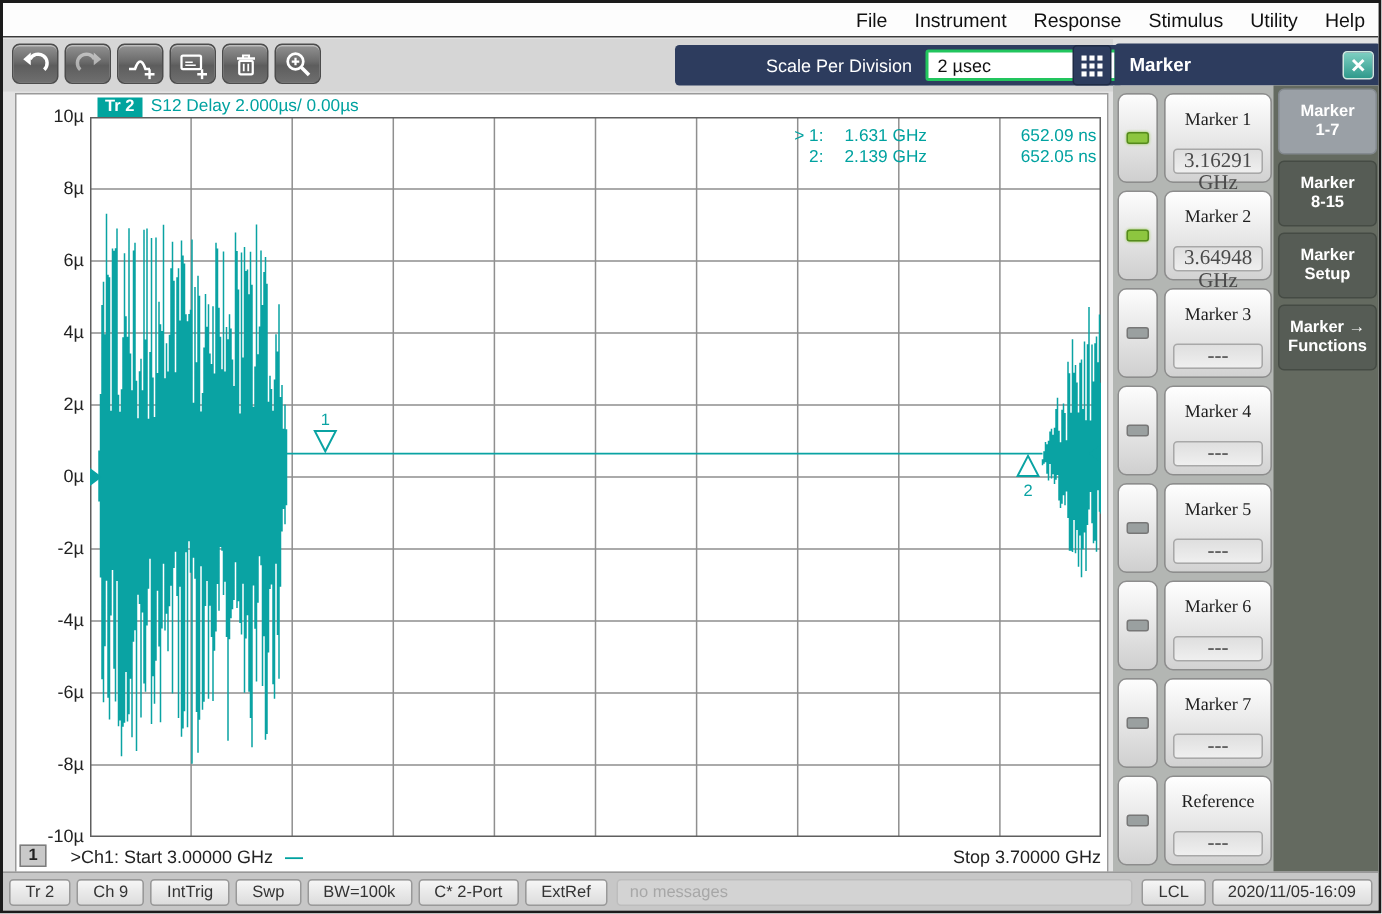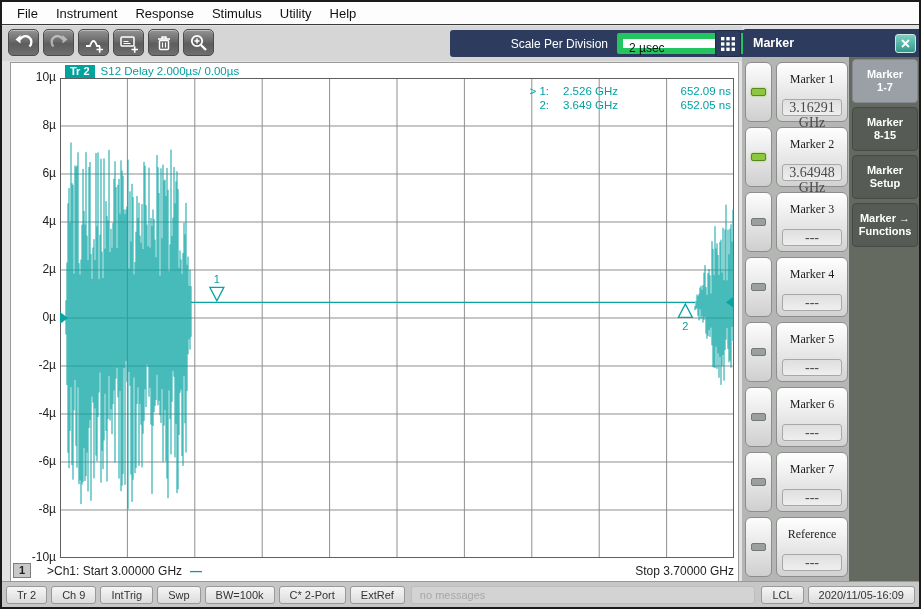--- a/index.html
+++ b/index.html
@@ -2,34 +2,34 @@
 <html><head>
 <meta charset="utf-8">
 <style>
   html,body{margin:0;padding:0;background:#fff;}
   *{box-sizing:border-box;}
   .app{position:relative;width:921px;height:609px;border:2px solid #1b1b1b;
        background:#e3e3e3;font-family:"Liberation Sans",sans-serif;overflow:hidden;}
 
   
   .menubar{position:absolute;left:0;top:0;width:100%;height:23px;background:#fdfdfd;
-           border-bottom:1px solid #3a3a3a;display:flex;align-items:center;padding-left:6px;}
+           border-bottom:1px solid #3a3a3a;display:flex;align-items:center;padding-left:6px;justify-content:flex-end;}
   .menu-item{font-size:13px;color:#111;padding:2px 9px;cursor:default;}
 
   
   .toolbar{position:absolute;left:0;top:24px;width:740px;height:35px;background:#d6d6d6;}
   .tb-buttons{position:absolute;left:6px;top:3px;display:flex;gap:4px;}
   .tb-btn{width:31px;height:27px;border-radius:5px;border:1px solid #4c4c4c;
           background:linear-gradient(#939393, #6a6a6a 45%, #5d5d5d 55%, #6f6f6f);
           box-shadow:inset 0 1px 0 rgba(255,255,255,.4);display:flex;align-items:center;justify-content:center;}
   .tb-btn.disabled svg{opacity:.5;}
   .scalebar{position:absolute;left:448px;top:4px;width:299px;height:27px;background:#2d3c5e;
             border-radius:3px;display:flex;align-items:center;}
   .scalelabel{flex:1;color:#fff;font-size:12px;text-align:right;padding-right:9px;}
-  .scaleinput{width:128px;height:21px;background:#fff;border:6px solid #22c55e;border-radius:2px;
+  .scaleinput{width:128px;height:21px;background:#fff;border:2px solid #22c55e;border-radius:2px;
               font-size:12px;color:#111;line-height:19px;padding-left:6px;margin-right:4px;}
   .keypadbtn{position:absolute;left:713px;top:4px;width:26px;height:27px;background:#2d3c5e;
              border:1px solid #1f2b45;border-radius:3px;display:flex;align-items:center;justify-content:center;}
 
   
   .marker-header{position:absolute;left:741px;top:27px;width:178px;height:28px;background:#2d3c5e;
                  border-radius:3px 3px 0 0;display:flex;align-items:center;}
   .marker-title{color:#fff;font-size:12.5px;font-weight:bold;padding-left:10px;flex:1;}
   .closebtn{width:21px;height:19px;margin-right:5px;border:1px solid #cfe8e0;border-radius:3px;
             background:linear-gradient(#7ecfc2,#2f9a8c);display:flex;align-items:center;justify-content:center;}
@@ -183,26 +183,26 @@
           <polygon points="149.8590571428572,209.352 163.8590571428572,209.352 156.8590571428572,222.852" fill="#fff" stroke="#0AA3A3" stroke-width="1.3"></polygon>
           <text x="156.8590571428572" y="205.352" text-anchor="middle" font-size="11" fill="#0AA3A3" font-family="&quot;Liberation Sans&quot;, sans-serif">1</text>
           <polygon points="618.356457142857,239.352 632.356457142857,239.352 625.356457142857,225.852" fill="#fff" stroke="#0AA3A3" stroke-width="1.3"></polygon>
           <text x="625.356457142857" y="252.352" text-anchor="middle" font-size="11" fill="#0AA3A3" font-family="&quot;Liberation Sans&quot;, sans-serif">2</text>
           <polygon points="0,234 8,240 0,246" fill="#0AA3A3"></polygon>
           <polygon points="674,218.352 666,224.352 674,230.352" fill="#0AA3A3"></polygon>
         </svg>
       <div class="readout" id="readout">
           <div class="ro-row">
             <span class="ro-sel">&gt; 1:</span>
-            <span class="ro-freq">2.526 GHz</span>
+            <span class="ro-freq">1.631 GHz</span>
             <span class="ro-val">652.09 ns</span>
           </div>
           <div class="ro-row">
             <span class="ro-sel">2:</span>
-            <span class="ro-freq">3.649 GHz</span>
+            <span class="ro-freq">2.139 GHz</span>
             <span class="ro-val">652.05 ns</span>
           </div>
         </div>
     </div>
     <div class="plot-bottom">
       <span class="ch-badge">1</span>
       <span>&gt;Ch1: Start 3.00000 GHz</span>
       <span class="start-dash">—</span>
       <span class="bottom-spacer"></span>
       <span>Stop 3.70000 GHz</span>

